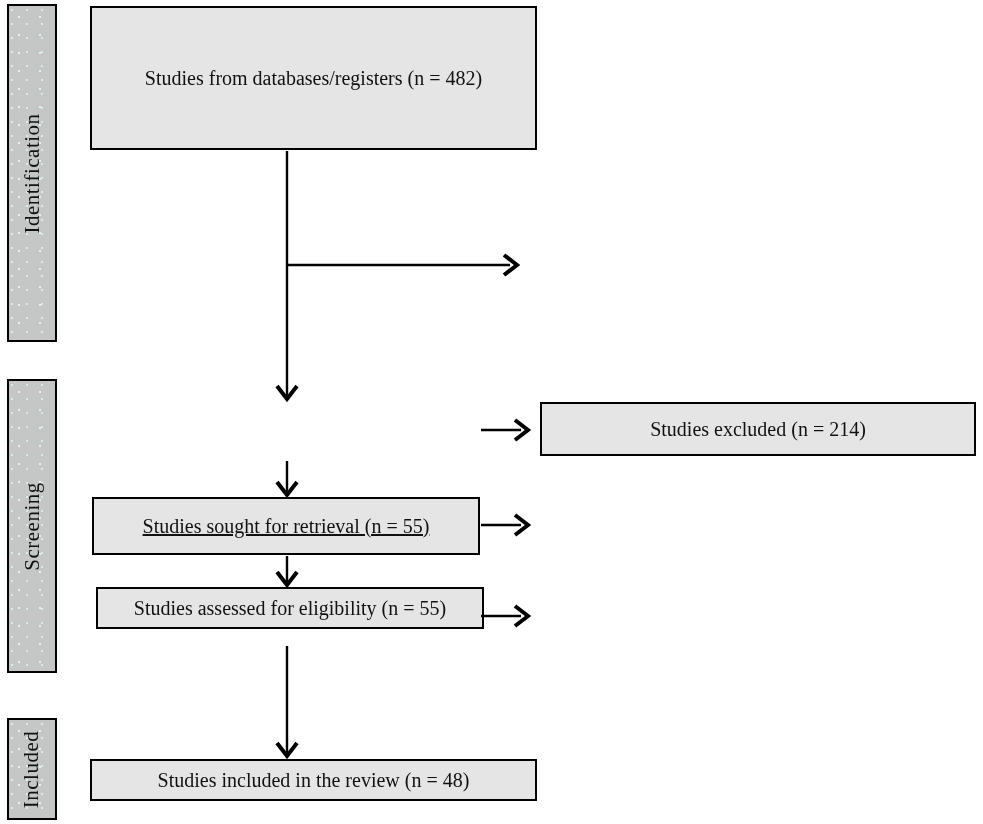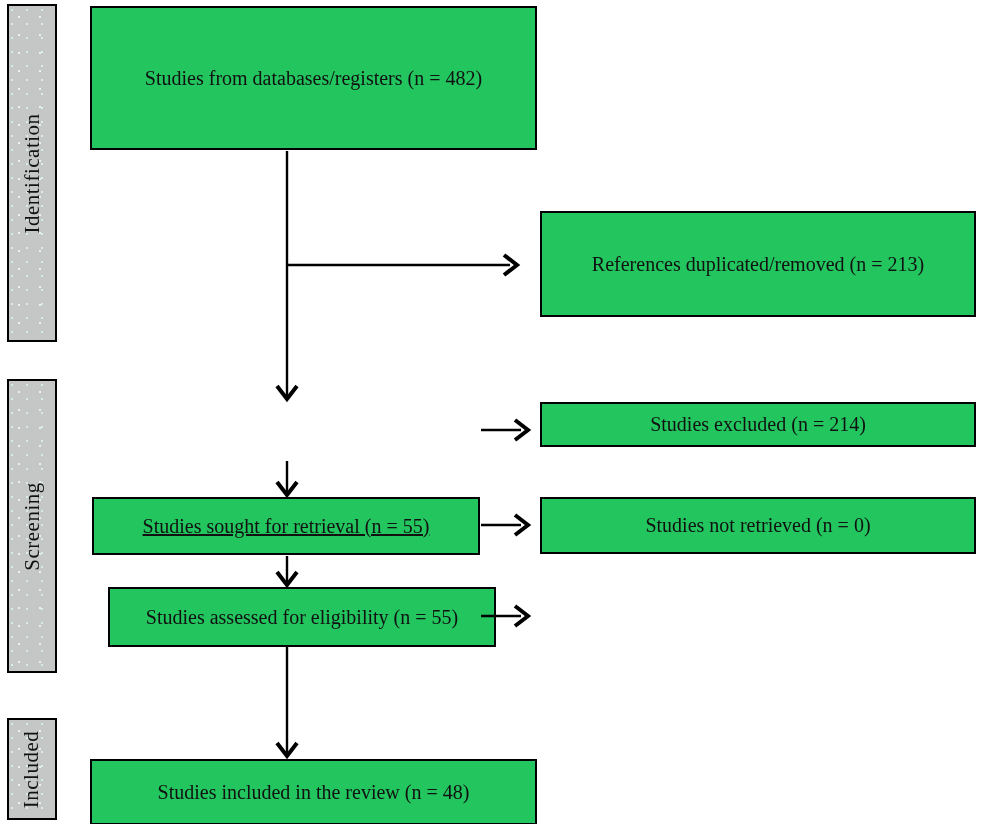--- a/index.html
+++ b/index.html
@@ -34,21 +34,21 @@
     white-space: nowrap;
     font-size: 21px;
     color: #111111;
     letter-spacing: 0.5px;
   }
   
   .fbox {
     position: absolute;
     box-sizing: border-box;
     border: 2px solid #000000;
-    background: #22c55e;
+    background: #e5e5e5;
     display: flex;
     align-items: center;
     justify-content: center;
     text-align: center;
     font-size: 20px;
     color: #111111;
     padding: 2px 8px;
   }
   
   #arrows {
@@ -86,43 +86,37 @@
   </div>
 
   <div class="stage" style="left:7px; top:718px; width:50px; height:102px;">
     <span class="stage-text">Included</span>
   </div>
 
   <div class="fbox" style="left:90px; top:6px; width:447px; height:144px;">
     <span>Studies from databases/registers (n = 482)</span>
   </div>
 
-  <div class="fbox" style="left:540px; top:211px; width:436px; height:106px;">
-    <span>References duplicated/removed (n = 213)</span>
-  </div>
 
 
-  <div class="fbox" style="left:540px; top:402px; width:436px; height:45px;">
+  <div class="fbox" style="left:540px; top:402px; width:436px; height:54px;">
     <span>Studies excluded (n = 214)</span>
   </div>
 
   <div class="fbox" style="left:92px; top:497px; width:388px; height:58px;text-decoration:underline;">
     <span>Studies sought for retrieval (n = 55)</span>
   </div>
 
-  <div class="fbox" style="left:540px; top:497px; width:436px; height:57px;">
-    <span>Studies not retrieved (n = 0)</span>
-  </div>
 
-  <div class="fbox" style="left:108px; top:587px; width:388px; height:60px;justify-content:center;">
+  <div class="fbox" style="left:96px; top:587px; width:388px; height:42px;justify-content:center;">
     <span>Studies assessed for eligibility (n = 55)</span>
   </div>
 
 
-  <div class="fbox" style="left:90px; top:759px; width:447px; height:66px;text-align:right;">
+  <div class="fbox" style="left:90px; top:759px; width:447px; height:42px;text-align:right;">
     <span>Studies included in the review (n = 48)</span>
   </div>
 
   <svg id="arrows" viewBox="0 0 983 824" xmlns="http://www.w3.org/2000/svg">
 
     <g>
       <line class="shaft" x1="287" y1="151" x2="287" y2="396"></line>
       <polyline class="head" points="277,386 287,399 297,386"></polyline>
     </g>
 

